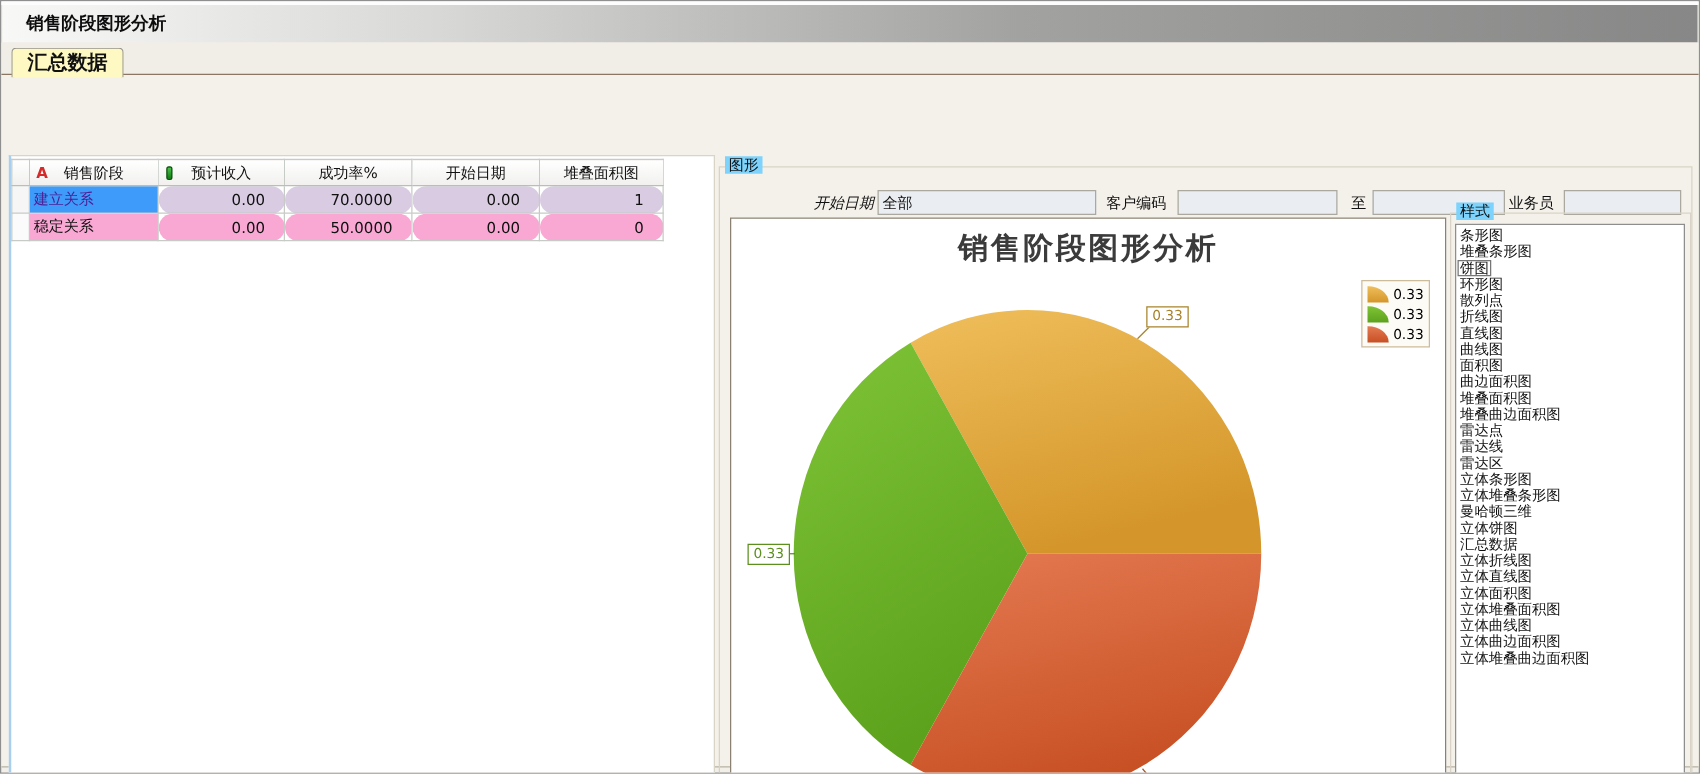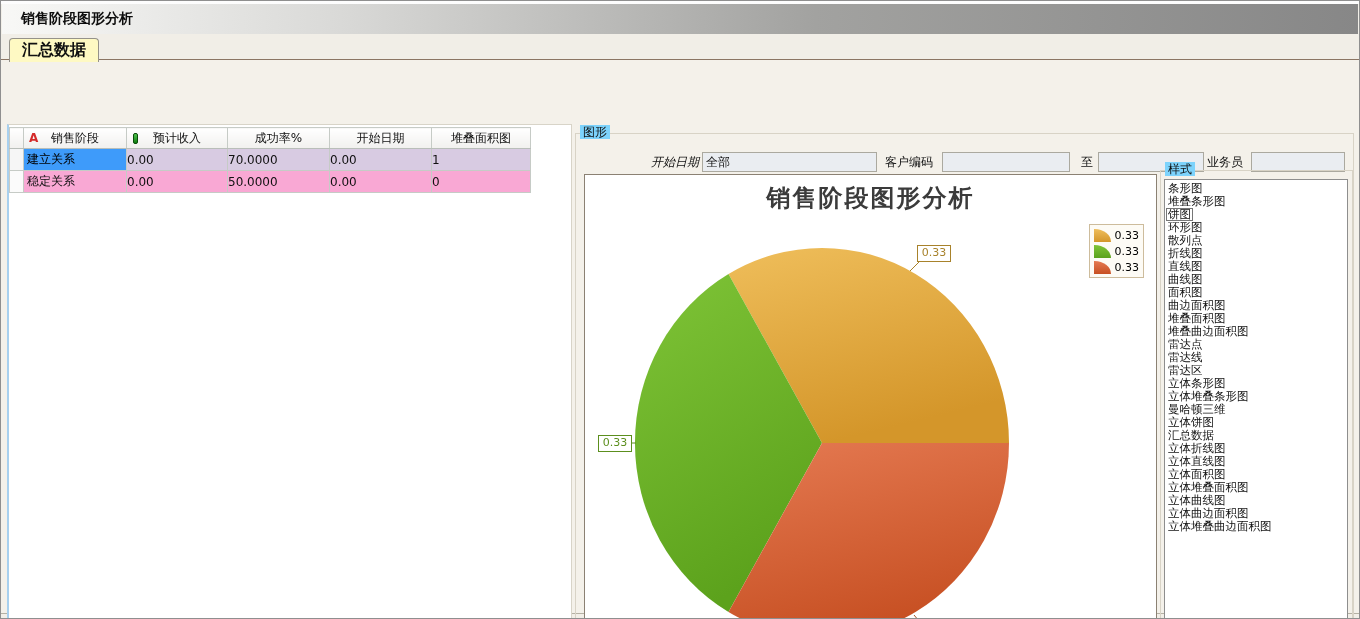--- a/index.html
+++ b/index.html
@@ -20,27 +20,27 @@
   
   .grid-panel{position:absolute;left:6px;top:64px;width:565px;height:547px;background:#fff;
     border:1px solid #d8d4c8;border-left:2px solid #A8D0EE;box-sizing:border-box;}
   table.grid{border-collapse:collapse;table-layout:fixed;margin:2px 0 0 0;font-size:12px;}
   .grid col.ci{width:14px}.grid col.c0{width:103px}.grid col.c1{width:101px}
   .grid col.c2{width:102px}.grid col.c3{width:102px}.grid col.c4{width:99px}
   .grid th,.grid td{border:1px solid #c6cbc6;height:21px;padding:0;overflow:hidden;white-space:nowrap;box-sizing:border-box;}
   .grid th{background:linear-gradient(#ffffff,#f1f0ee);font-weight:normal;text-align:center;position:relative;border-bottom:1px solid #b9beb9;}
   .grid td{height:22px;}
   .grid td.c-stage{text-align:left;padding-left:3px;}
-  .grid td.c-num{padding-right:4px;}
+  .grid td.c-num{text-align:right;padding-right:15px;border-radius:11px;}
   .grid td.c-ind{background:#fbfbfb;}
   .grid tr.r1 td{background:#f9a8d4;}
   .grid tr.r1 td.c-ind{background:#fbfbfb;}
   .grid tr.sel td{background:#D8CBE2;}
   .grid tr.sel td.c-ind{background:#f6f6f6;}
-  .grid tr.sel td.cell-sel{background:#3E9BFA;color:#000000;}
+  .grid tr.sel td.cell-sel{background:#3E9BFA;color:#4c1d95;}
   .hicon-a{position:absolute;left:5px;top:3px;color:#D42A2A;font-weight:bold;font-size:12px;line-height:14px;}
   .hicon-pill{position:absolute;left:6px;top:5px;width:5px;height:11px;border:1px solid #0a4d0a;border-radius:2px;
     background:linear-gradient(to bottom,#4fc24f,#0e7d0e);box-sizing:border-box;}
 
   
   .groupbox{position:absolute;border:1px solid #d8d3c6;box-sizing:border-box;}
   .grouplabel{position:absolute;top:-9px;left:4px;background:#7dd3fc;padding:0 3px;font-size:12px;line-height:14px;}
 
   
   .flabel{position:absolute;font-size:12px;line-height:14px;}

